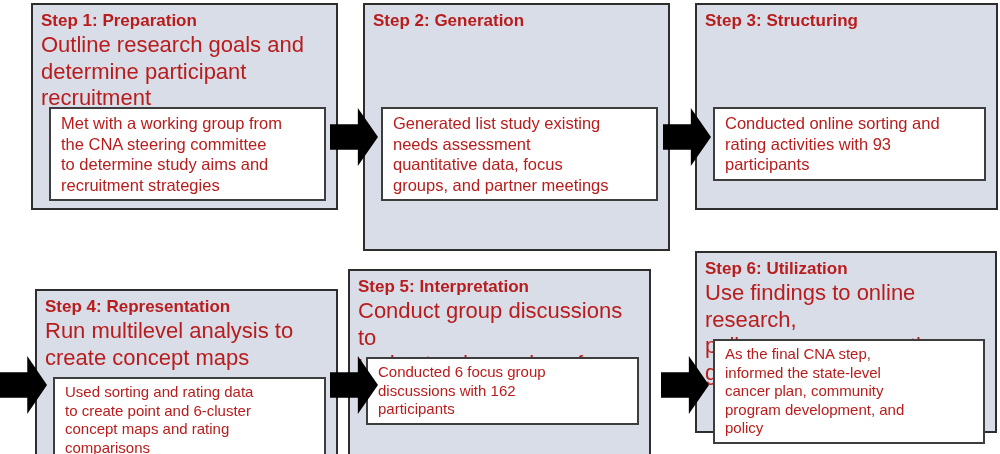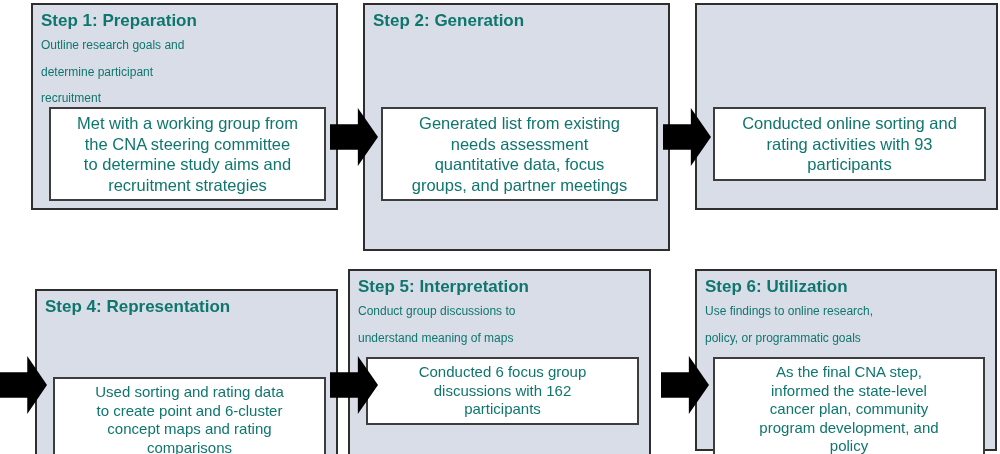--- a/index.html
+++ b/index.html
@@ -2,57 +2,56 @@
 <html><head>
 <meta charset="utf-8">
 <style>
   html, body { margin: 0; padding: 0; background: #ffffff; }
   .canvas {
     position: relative;
     width: 1000px;
     height: 454px;
     background: #ffffff;
     font-family: "Liberation Sans", sans-serif;
-    color: #0f766e;
+    color: #b91c1c;
     overflow: hidden;
   }
   .step-box {
     position: absolute;
     box-sizing: border-box;
     background: #d8dde8;
     border: 2px solid #2e2e2e;
     padding: 5px 8px;
   }
   .step-title {
     font-size: 17px;
     font-weight: bold;
     line-height: 22px;
     white-space: pre-line;
   }
   .step-desc {
-    font-size: 12px;
+    font-size: 22px;
     line-height: 26.5px;
     white-space: pre-line;
   }
   .detail-box {
     position: absolute;
     box-sizing: border-box;
     background: #ffffff;
     border: 2px solid #3d3d3d;
     padding: 4px 10px;
     left: 16px;
     right: 10px;
   }
   .row-top .detail-box { top: 102px; }
   .row-bottom .detail-box { top: 86px; }
   .detail-text {
     font-size: 16.5px;
     line-height: 20.5px;
     white-space: pre-line;
-    text-align: center;
   }
   .row-bottom .detail-text {
     font-size: 15px;
     line-height: 18.5px;
   }
   .flow-arrow {
     position: absolute;
     background: #000000;
     clip-path: polygon(0 28%, 58% 28%, 58% 0, 100% 50%, 58% 100%, 58% 72%, 0 72%);
     z-index: 5;
@@ -72,57 +71,60 @@
       <div class="detail-text">Met with a working group from
 the CNA steering committee
 to determine study aims and
 recruitment strategies</div>
     </div>
   </div>
 
   <div class="step-box row-top" style="left:363px; top:3px; width:307px; height:248px;">
     <div class="step-title">Step 2: Generation</div>
     <div class="detail-box">
-      <div class="detail-text">Generated list from existing
+      <div class="detail-text">Generated list study existing
 needs assessment
 quantitative data, focus
 groups, and partner meetings</div>
     </div>
   </div>
 
   <div class="step-box row-top" style="left:695px; top:3px; width:303px; height:207px;">
+    <div class="step-title">Step 3: Structuring</div>
     <div class="detail-box">
       <div class="detail-text">Conducted online sorting and
 rating activities with 93
 participants</div>
     </div>
   </div>
 
   <div class="step-box row-bottom" style="left:35px; top:269px; width:303px; height:182px;margin-top:20px;">
     <div class="step-title">Step 4: Representation</div>
+    <div class="step-desc">Run multilevel analysis to
+create concept maps</div>
     <div class="detail-box">
       <div class="detail-text">Used sorting and rating data
 to create point and 6-cluster
 concept maps and rating
 comparisons</div>
     </div>
   </div>
 
   <div class="step-box row-bottom" style="left:348px; top:269px; width:303px; height:225px;">
     <div class="step-title">Step 5: Interpretation</div>
     <div class="step-desc">Conduct group discussions to
 understand meaning of maps</div>
     <div class="detail-box">
       <div class="detail-text">Conducted 6 focus group
 discussions with 162
 participants</div>
     </div>
   </div>
 
-  <div class="step-box row-bottom" style="left:695px; top:269px; width:302px; height:182px;">
+  <div class="step-box row-bottom" style="left:695px; top:251px; width:302px; height:182px;">
     <div class="step-title">Step 6: Utilization</div>
     <div class="step-desc">Use findings to online research,
 policy, or programmatic goals</div>
     <div class="detail-box">
       <div class="detail-text">As the final CNA step,
 informed the state-level
 cancer plan, community
 program development, and
 policy</div>
     </div>

